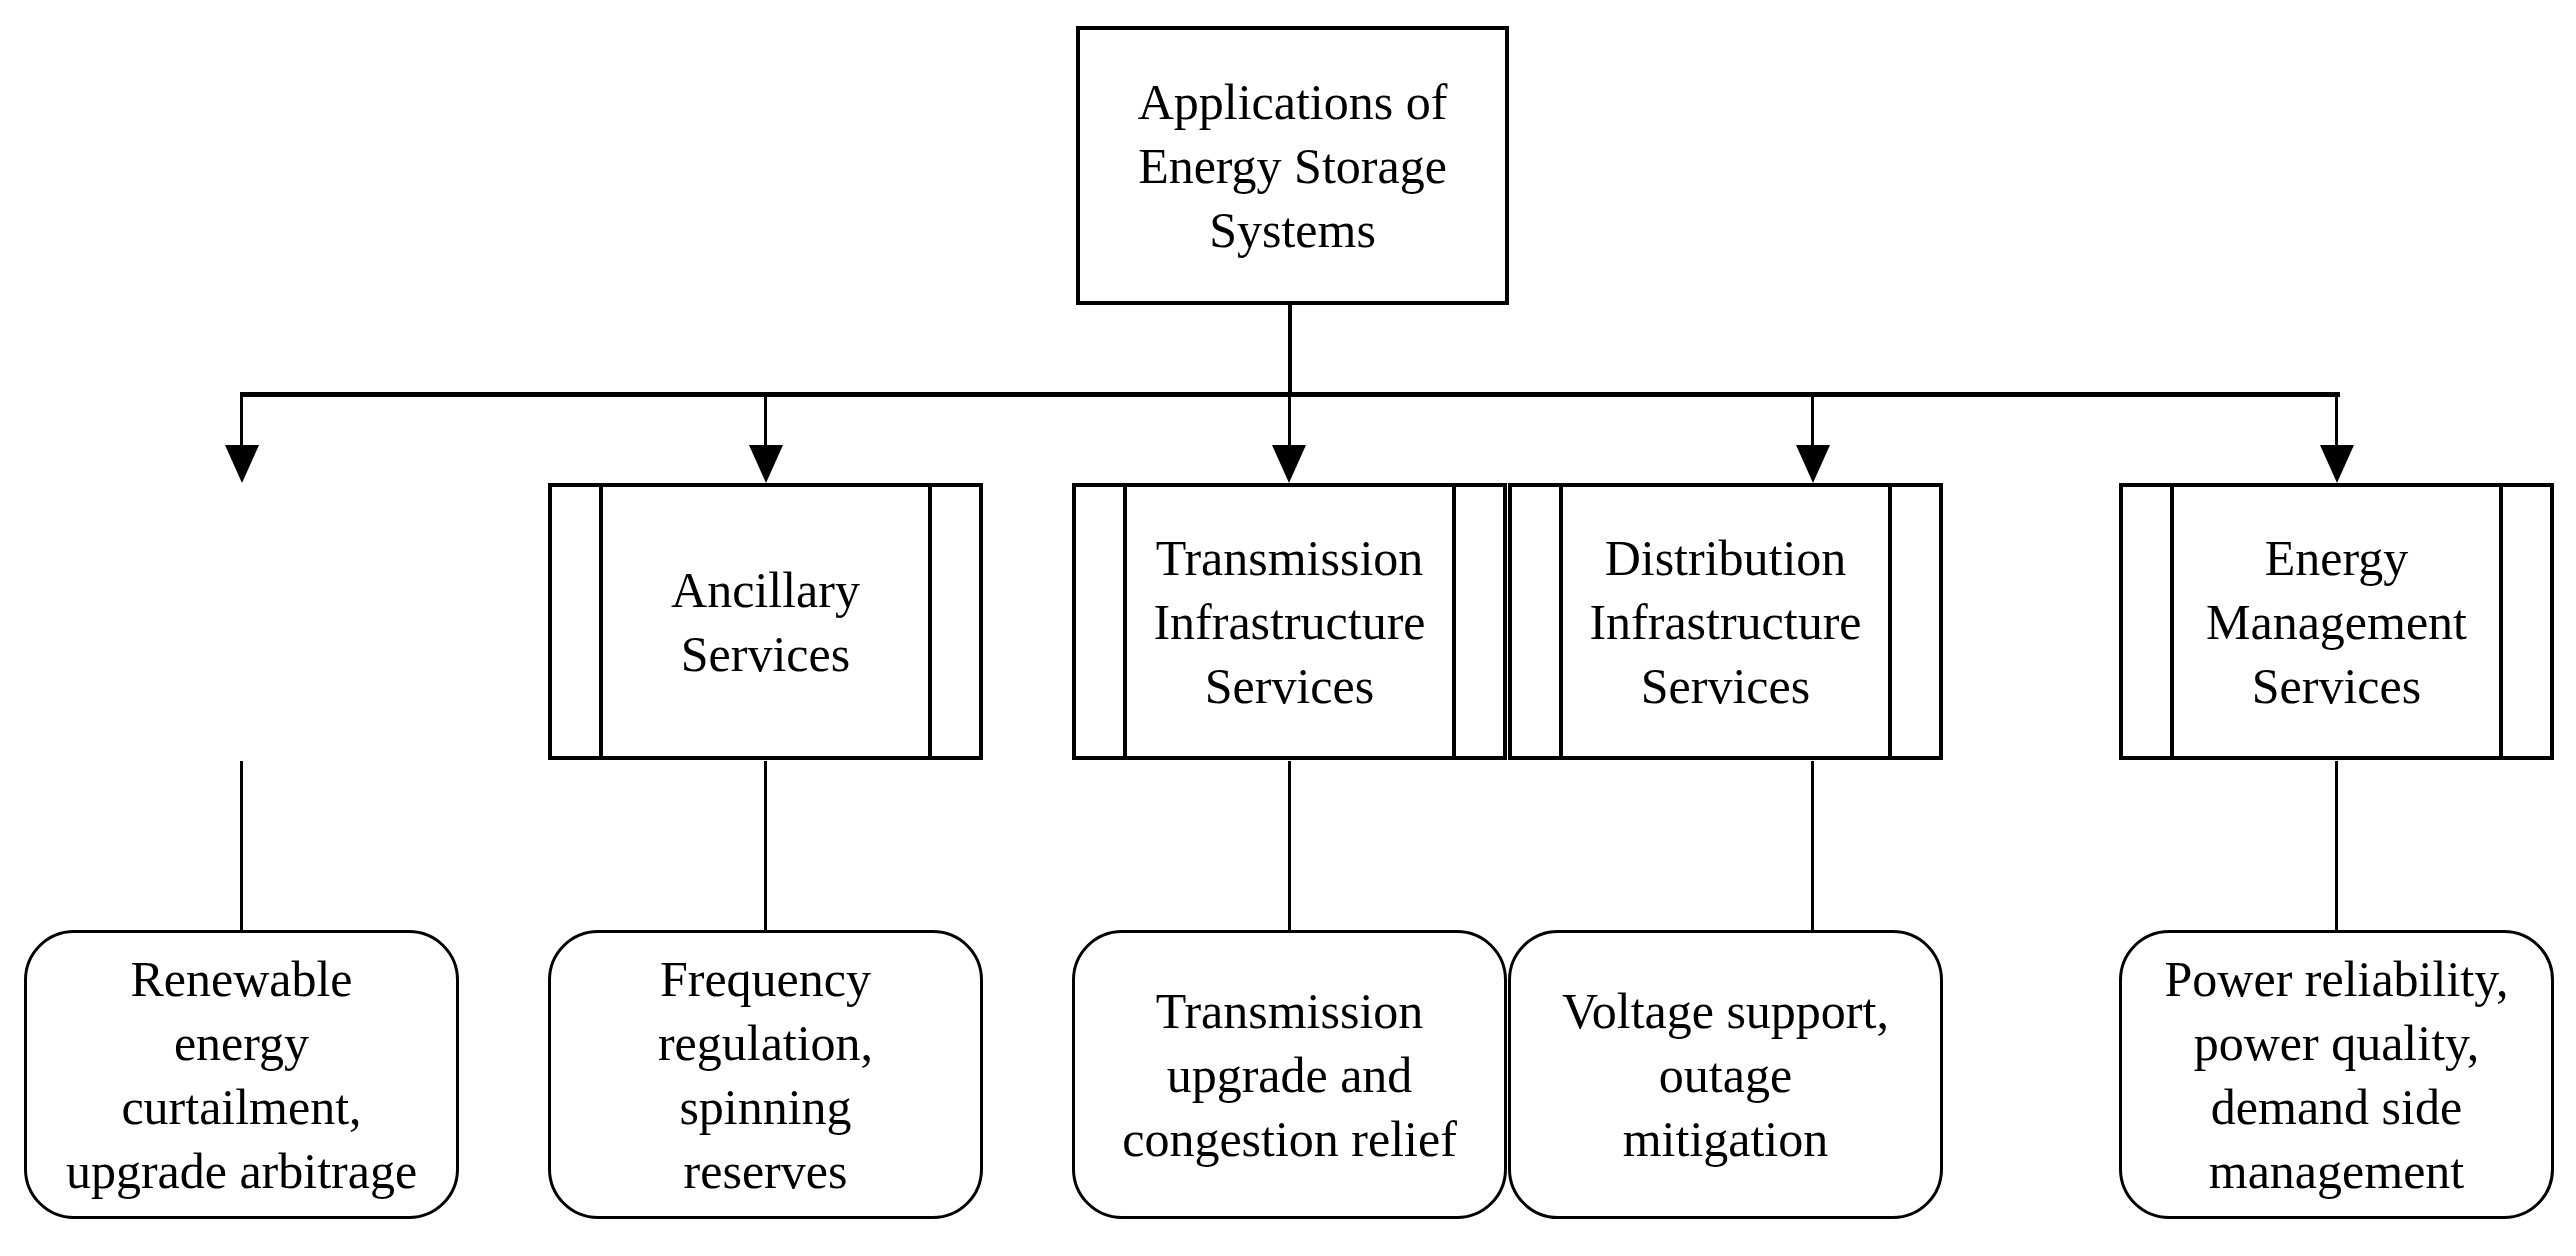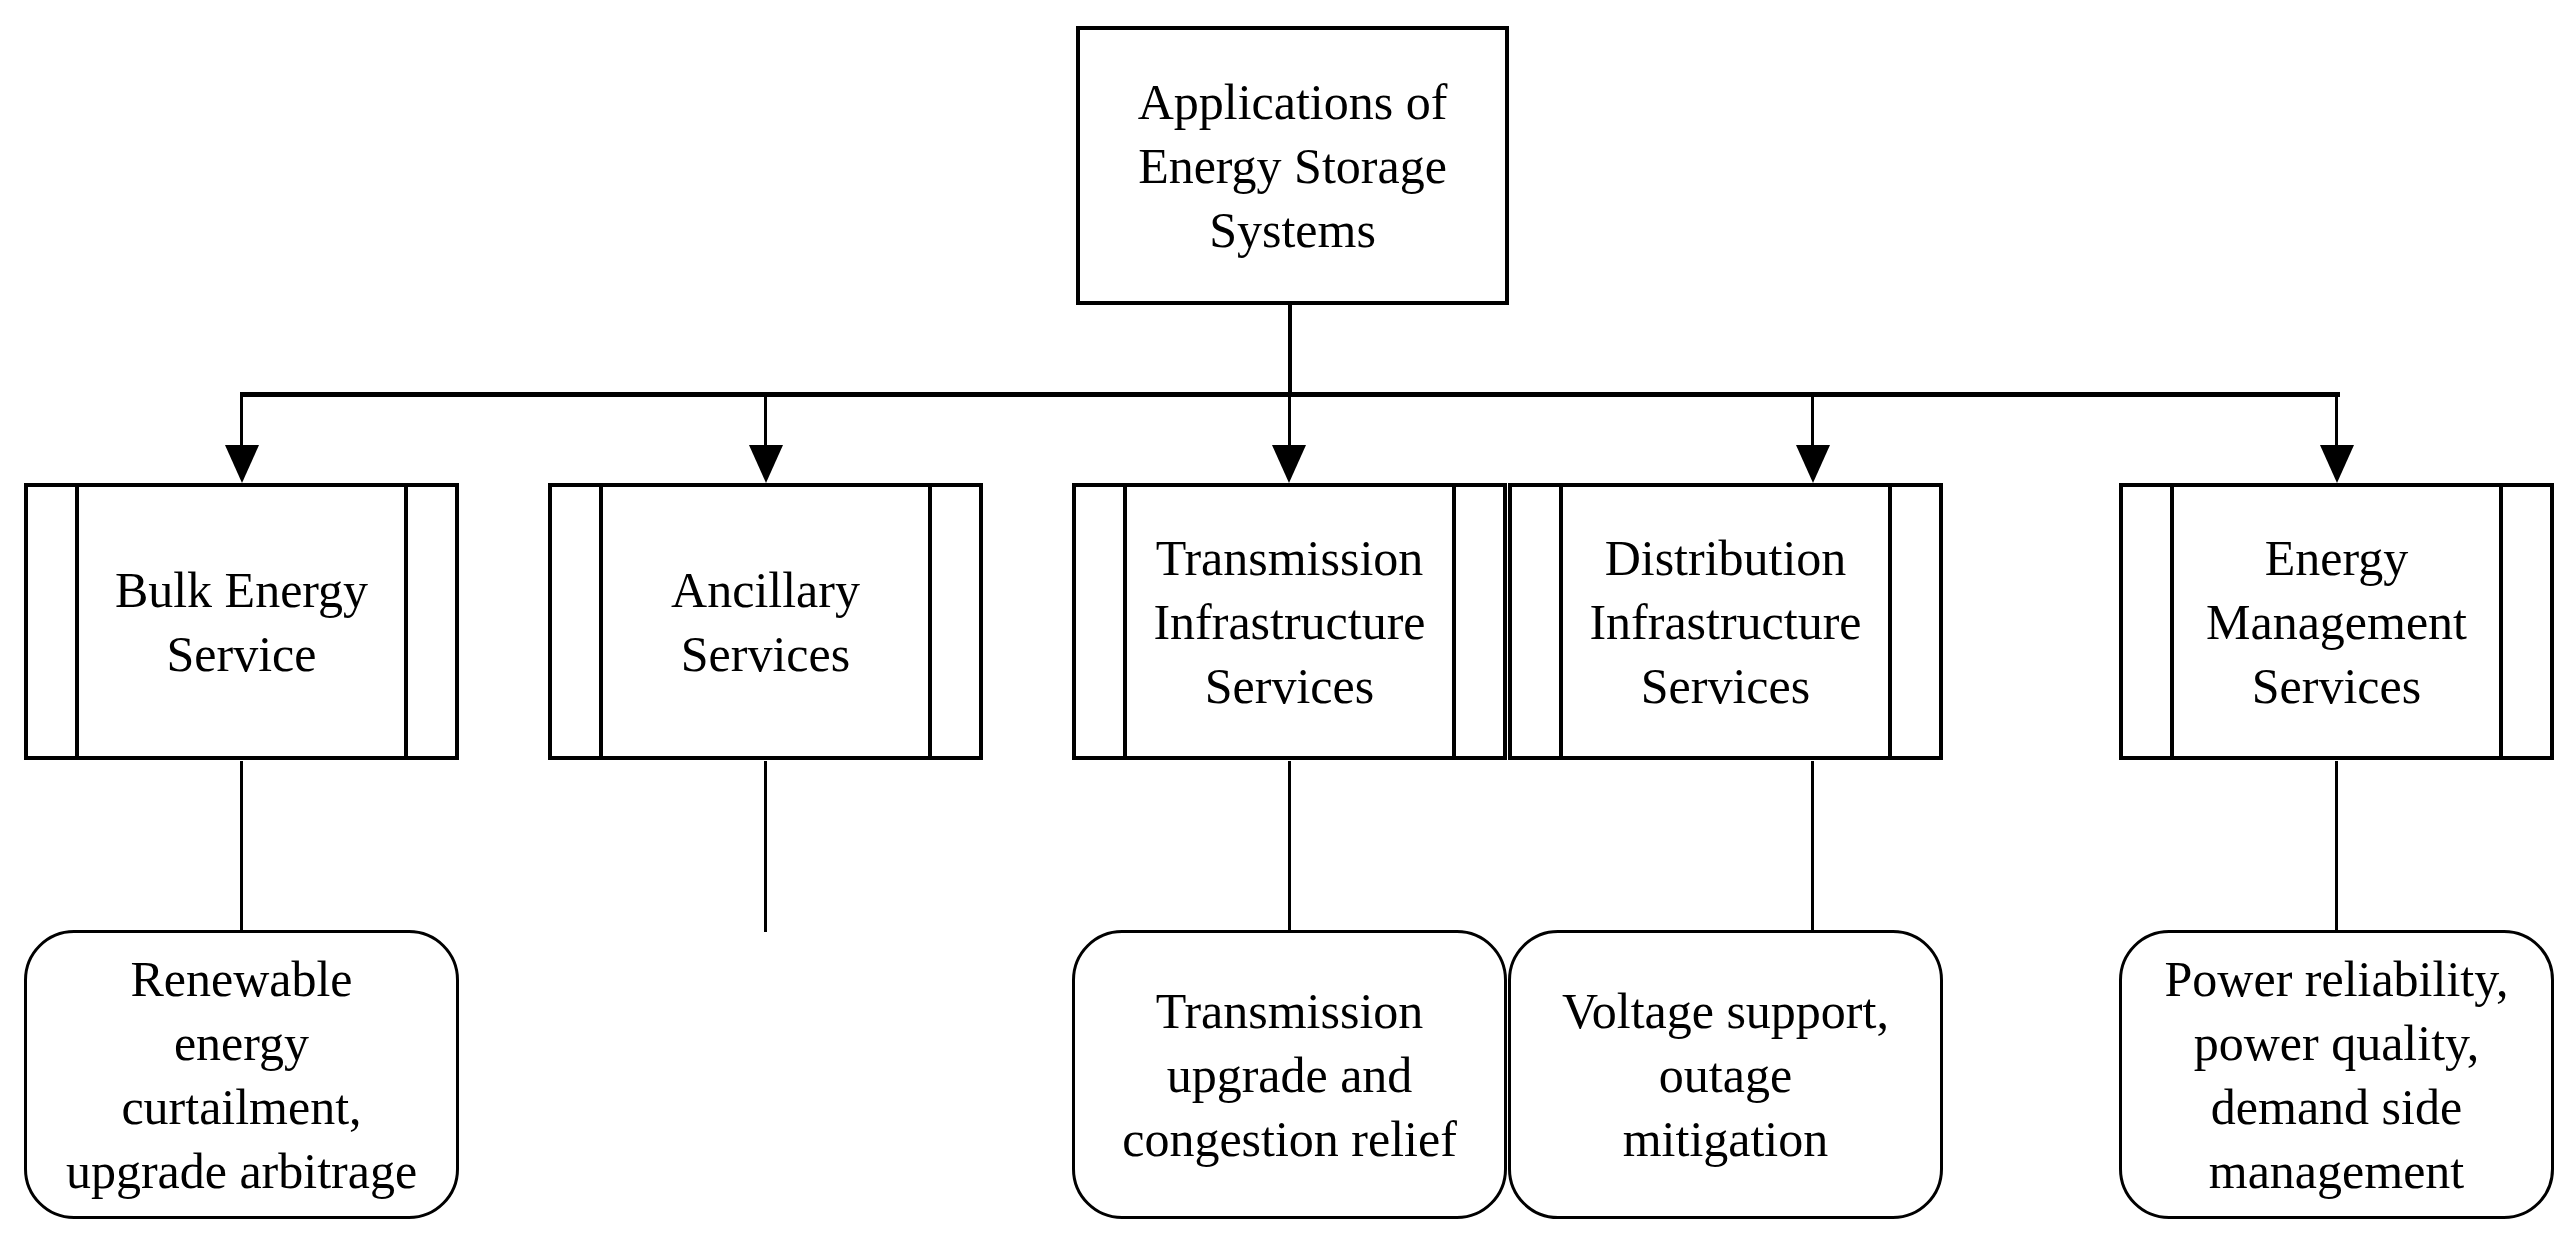--- a/index.html
+++ b/index.html
@@ -91,26 +91,20 @@
   <div class="arrow-head c0"></div>
   <div class="line arrow-shaft c1"></div>
   <div class="arrow-head c1"></div>
   <div class="line arrow-shaft c2"></div>
   <div class="arrow-head c2"></div>
   <div class="line arrow-shaft c3"></div>
   <div class="arrow-head c3"></div>
   <div class="line arrow-shaft c4"></div>
   <div class="arrow-head c4"></div>
 
-  <div class="node category-node c0">
-    <span class="pp-bar left"></span>
-    <span class="pp-bar right"></span>
-    <span class="label">Bulk Energy
-Service</span>
-  </div>
   <div class="node category-node c1">
     <span class="pp-bar left"></span>
     <span class="pp-bar right"></span>
     <span class="label">Ancillary
 Services</span>
   </div>
   <div class="node category-node c2">
     <span class="pp-bar left"></span>
     <span class="pp-bar right"></span>
     <span class="label">Transmission
@@ -137,20 +131,26 @@
   <div class="line lower-stem c2"></div>
   <div class="line lower-stem c3"></div>
   <div class="line lower-stem c4"></div>
 
   <div class="node application-node c0">
     <span class="label">Renewable
 energy
 curtailment,
 upgrade arbitrage</span>
   </div>
+  <div class="node application-node c1">
+    <span class="label">Frequency
+regulation,
+spinning
+reserves</span>
+  </div>
   <div class="node application-node c2">
     <span class="label">Transmission
 upgrade and
 congestion relief</span>
   </div>
   <div class="node application-node c4">
     <span class="label">Power reliability,
 power quality,
 demand side
 management</span>

